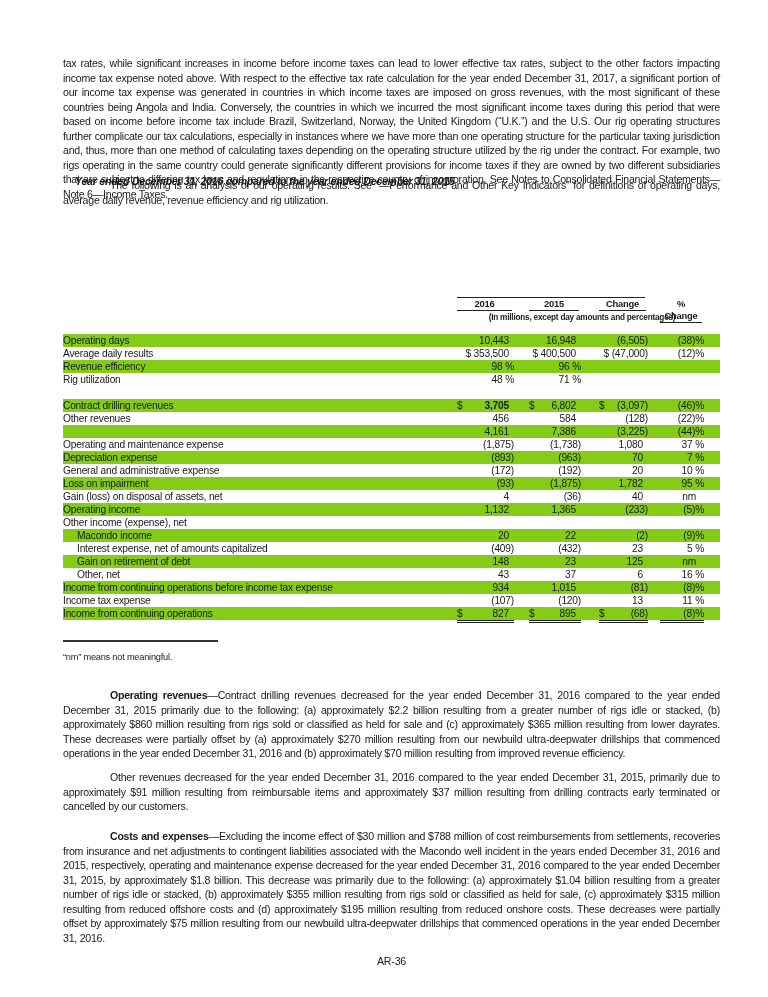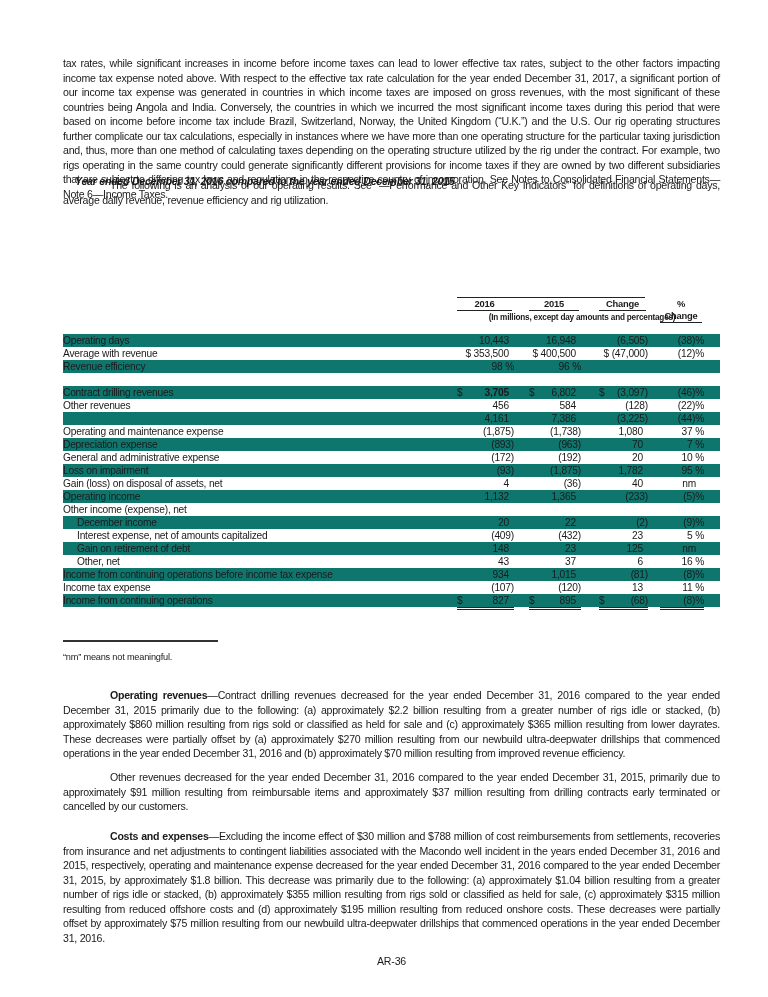--- a/index.html
+++ b/index.html
@@ -30,21 +30,21 @@
   .hdr .c15 { left: 466px; width: 50px; }
   .hdr .cch { left: 536px; width: 47px; }
   .hdr .cpc { left: 597px; width: 42px; }
   .hdr .units { position: absolute; top: 45px; left: 394px; width: 250px; text-align: center; font-size: 8.2px; font-weight: bold; }
 
   .rows { margin-top: 4px; }
   .row {
     position: relative; height: 13px; font-size: 10.2px; line-height: 13px;
     letter-spacing: -0.2px;
   }
-  .row.shade { background: #0f766e; }
+  .row.shade { background: #84cc16; }
   .row.gap { height: 13px; background: transparent; }
   .row .lbl { position: absolute; left: 0; white-space: nowrap; }
   .row .lbl.in { left: 14px; }
   .cell { position: absolute; top: 0; height: 13px; }
   .cell .dol { position: absolute; left: 0; }
   .cell .num { position: absolute; right: 0; white-space: nowrap; }
   .v16 { left: 394px; width: 57px; }
   .v15 { left: 466px; width: 52px; }
   .vch { left: 536px; width: 49px; }
   .vpc { left: 597px; width: 44px; }
@@ -90,41 +90,56 @@
             <span class="num" style="padding-right: 5px;">16,948</span>
           </div>
           <div class="cell vch">
             <span class="num">(6,505)</span>
           </div>
           <div class="cell vpc">
             <span class="num">(38)%</span>
           </div>
         </div>
         <div class="row">
-          <span class="lbl">Average with revenue</span>
+          <span class="lbl">Average daily results</span>
           <div class="cell v16">
             <span class="num" style="padding-right: 5px;">$  353,500</span>
           </div>
           <div class="cell v15">
             <span class="num" style="padding-right: 5px;">$  400,500</span>
           </div>
           <div class="cell vch">
             <span class="num">$  (47,000)</span>
           </div>
           <div class="cell vpc">
             <span class="num">(12)%</span>
           </div>
         </div>
         <div class="row shade">
           <span class="lbl">Revenue efficiency</span>
           <div class="cell v16">
             <span class="num">98 %</span>
           </div>
           <div class="cell v15">
             <span class="num">96 %</span>
+          </div>
+          <div class="cell vch noline">
+            <span class="num"></span>
+          </div>
+          <div class="cell vpc noline">
+            <span class="num"></span>
+          </div>
+        </div>
+        <div class="row">
+          <span class="lbl">Rig utilization</span>
+          <div class="cell v16">
+            <span class="num">48 %</span>
+          </div>
+          <div class="cell v15">
+            <span class="num">71 %</span>
           </div>
           <div class="cell vch noline">
             <span class="num"></span>
           </div>
           <div class="cell vpc noline">
             <span class="num"></span>
           </div>
         </div>
         <div class="row gap"></div>
         <div class="row shade">
@@ -274,21 +289,21 @@
             <span class="num"></span>
           </div>
           <div class="cell vch noline">
             <span class="num"></span>
           </div>
           <div class="cell vpc noline">
             <span class="num"></span>
           </div>
         </div>
         <div class="row shade">
-          <span class="lbl in">December income</span>
+          <span class="lbl in">Macondo income</span>
           <div class="cell v16">
             <span class="num" style="padding-right: 5px;">20</span>
           </div>
           <div class="cell v15">
             <span class="num" style="padding-right: 5px;">22</span>
           </div>
           <div class="cell vch">
             <span class="num">(2)</span>
           </div>
           <div class="cell vpc">

